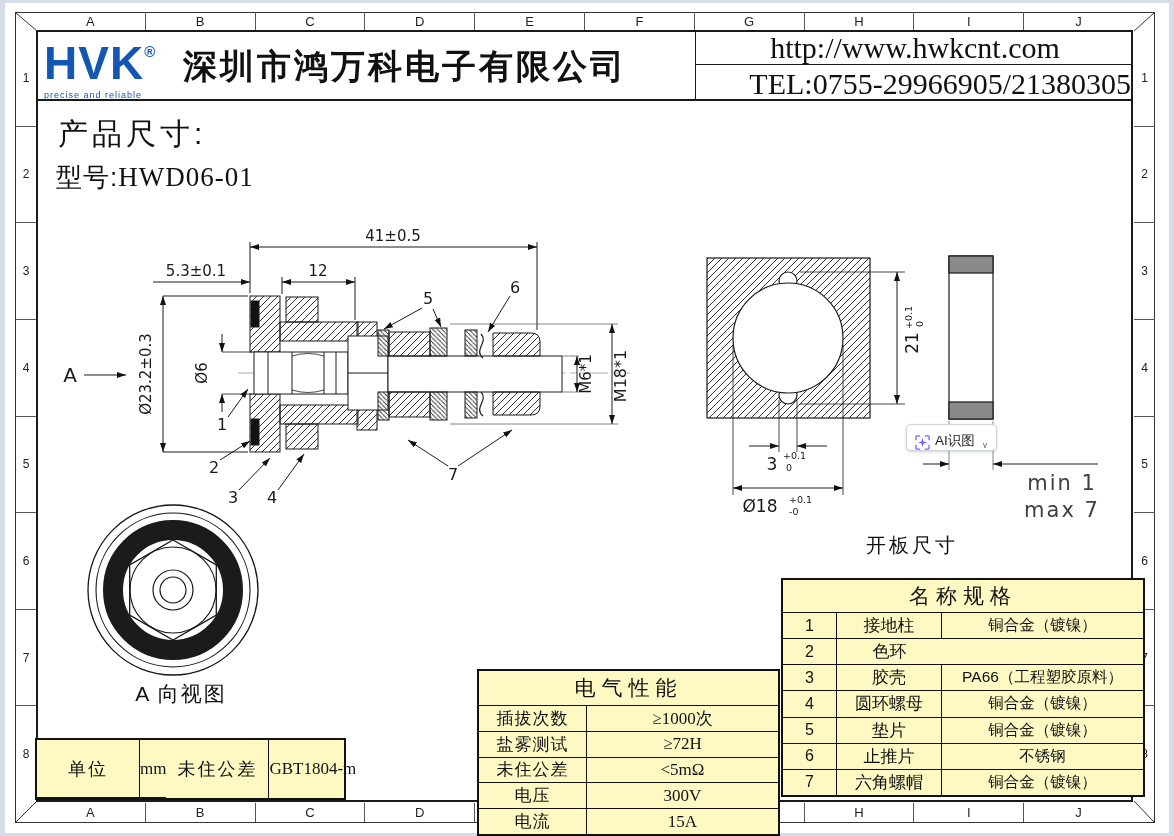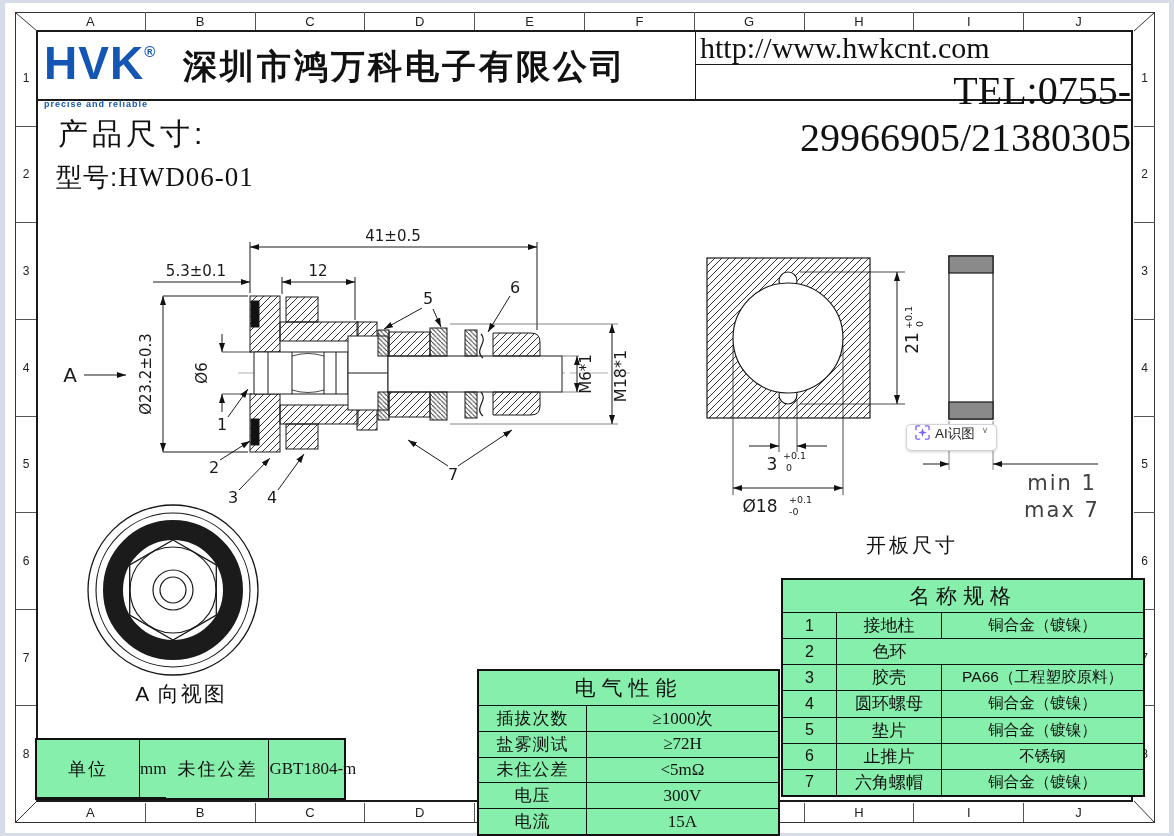--- a/index.html
+++ b/index.html
@@ -17,51 +17,51 @@
   .band-left{left:16px}
   .band-right{left:1134px;width:21px}
   .gcell{flex:1;display:flex;align-items:center;justify-content:center;border-right:1px solid #555}
   .gcell:last-child{border-right:none}
   .grow{flex:1;display:flex;align-items:center;justify-content:center;border-bottom:1px solid #555;font-size:12px}
   .grow:last-child{border-bottom:none}
   
   .logo{left:44px;top:40px;z-index:4;line-height:1}
   .logo .big{font-size:46px;font-weight:900;letter-spacing:1px;color:#1356b4}
   .logo .reg{font-size:15px;font-weight:700;color:#1356b4;vertical-align:22px}
-  .logo .tag{margin-top:14px;font-size:9px;font-weight:700;letter-spacing:1px;color:#1356b4}
+  .logo .tag{margin-top:5px;font-size:9px;font-weight:400;letter-spacing:1px;color:#1356b4}
   .company{left:183px;top:44px;font-size:34px;font-weight:600;letter-spacing:3px;z-index:4}
   .serif{font-family:"Liberation Serif","DejaVu Serif",serif}
-  .website{left:700px;top:31px;width:430px;font-size:30px;text-align:left;z-index:4}
-  .tel{left:695px;top:67px;width:436px;font-size:40px;text-align:right;z-index:4}
+  .website{left:700px;top:31px;width:430px;font-size:30px;text-align:center;z-index:4}
+  .tel{left:695px;top:67px;width:436px;font-size:30px;text-align:right;z-index:4}
   .hline{background:#1a1a1a;z-index:3}
   .vline{background:#1a1a1a;z-index:3}
   .title1{left:58px;top:114px;font-size:30px;letter-spacing:4px;z-index:4}
   .title2{left:56px;top:160px;font-size:26px;letter-spacing:1px;z-index:4}
   .title2 .mv{font-family:"Liberation Serif","DejaVu Serif",serif;font-size:27px}
   
-  .tbl{background:#86efac;border:2px solid #111;display:flex;flex-direction:column;z-index:5}
+  .tbl{background:#fef9c3;border:2px solid #111;display:flex;flex-direction:column;z-index:5}
   .tbl .titlerow{display:flex;align-items:center;justify-content:center;border-bottom:1px solid #111;font-size:21px;letter-spacing:6px}
   .trow{flex:1;display:flex;border-bottom:1px solid #111}
   .trow:last-child{border-bottom:none}
   .tc{display:flex;align-items:center;justify-content:center;border-right:1px solid #111;overflow:hidden;white-space:nowrap}
   .tc:last-child{border-right:none}
   .tbl-elec{left:477px;top:669px;width:303px;height:167px}
   .tbl-elec .titlerow{height:35px;flex:none}
   .tbl-elec .lblc{width:108px;font-size:17px;letter-spacing:1px}
   .tbl-elec .valc{flex:1;font-family:"Liberation Serif","DejaVu Serif",serif;font-size:17px}
   .tbl-spec{left:781px;top:578px;width:364px;height:219px}
   .tbl-spec .titlerow{height:33px;flex:none}
   .tbl-spec .noc{width:54px;font-size:16px}
   .tbl-spec .namec{width:105px;font-size:17px}
   .tbl-spec .matc{flex:1;font-size:15.5px}
   .tbl-info{left:35px;top:738px;width:311px;height:62px}
   .tbl-info .lblc{width:103px;font-size:18px;letter-spacing:2px}
   .tbl-info .valc{flex:1;font-family:"Liberation Serif","DejaVu Serif",serif;font-size:17px}
   
-  .aibtn{left:906px;top:424px;height:27px;display:flex;align-items:flex-start;gap:5px;padding:0 8px;background:#fff;border:1px solid #cfd3da;border-radius:5px;box-shadow:0 1px 3px rgba(0,0,0,.18);z-index:6;cursor:pointer}
+  .aibtn{left:906px;top:424px;height:27px;display:flex;align-items:flex-end;gap:5px;padding:0 8px;background:#fff;border:1px solid #cfd3da;border-radius:5px;box-shadow:0 1px 3px rgba(0,0,0,.18);z-index:6;cursor:pointer}
   .aibtn .lab{font-size:13.5px;color:#222}
   .aibtn .chev{font-size:9px;color:#777;margin-left:2px}
   svg.draw{left:0;top:0;width:1174px;height:836px;z-index:3;pointer-events:none}
   svg .dim{font-family:"DejaVu Sans",sans-serif;font-size:15px;fill:#1a1a1a}
   svg .dimS{font-family:"DejaVu Sans",sans-serif;font-size:9.5px;fill:#1a1a1a}
   svg .lbl{font-family:"DejaVu Sans",sans-serif;font-size:16px;fill:#1a1a1a}
   svg .cap{font-family:"Liberation Sans","DejaVu Sans",sans-serif;font-size:20px;fill:#111}
   svg .minmax{font-family:"DejaVu Sans",sans-serif;font-size:21px;fill:#3f3f3f;letter-spacing:2px}
 </style>
 </head>

